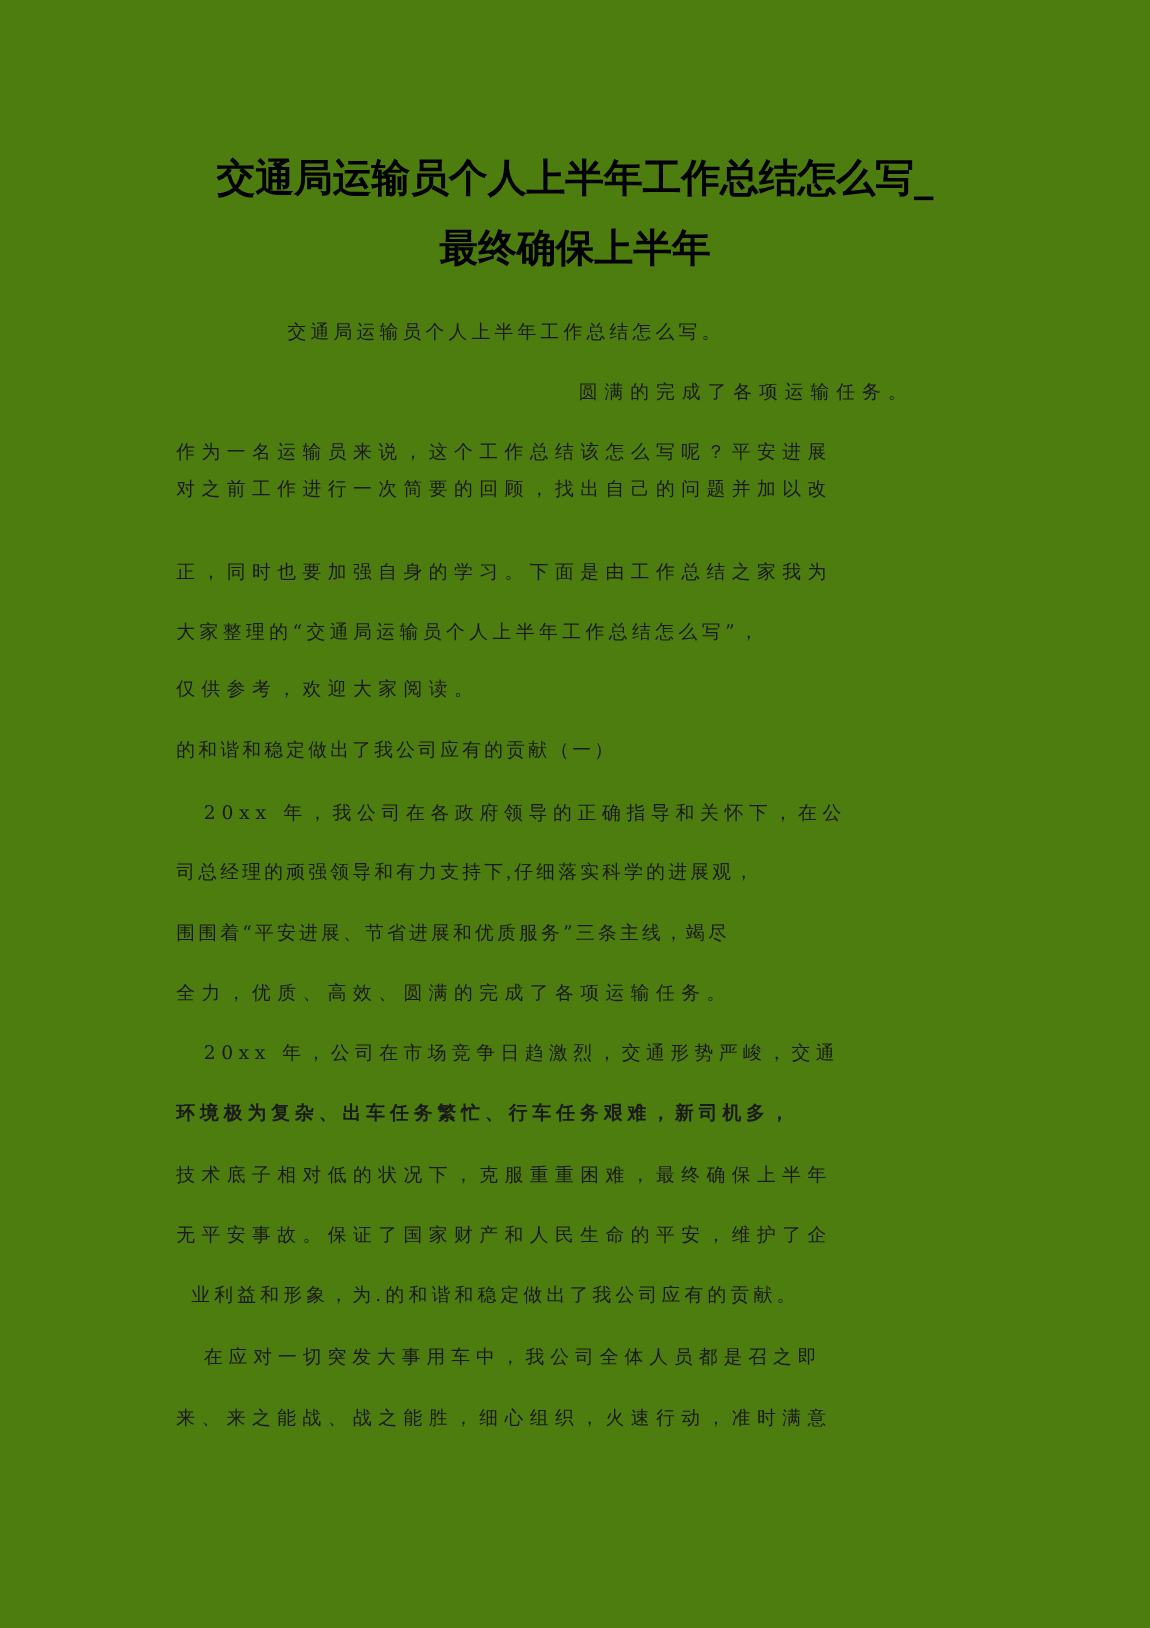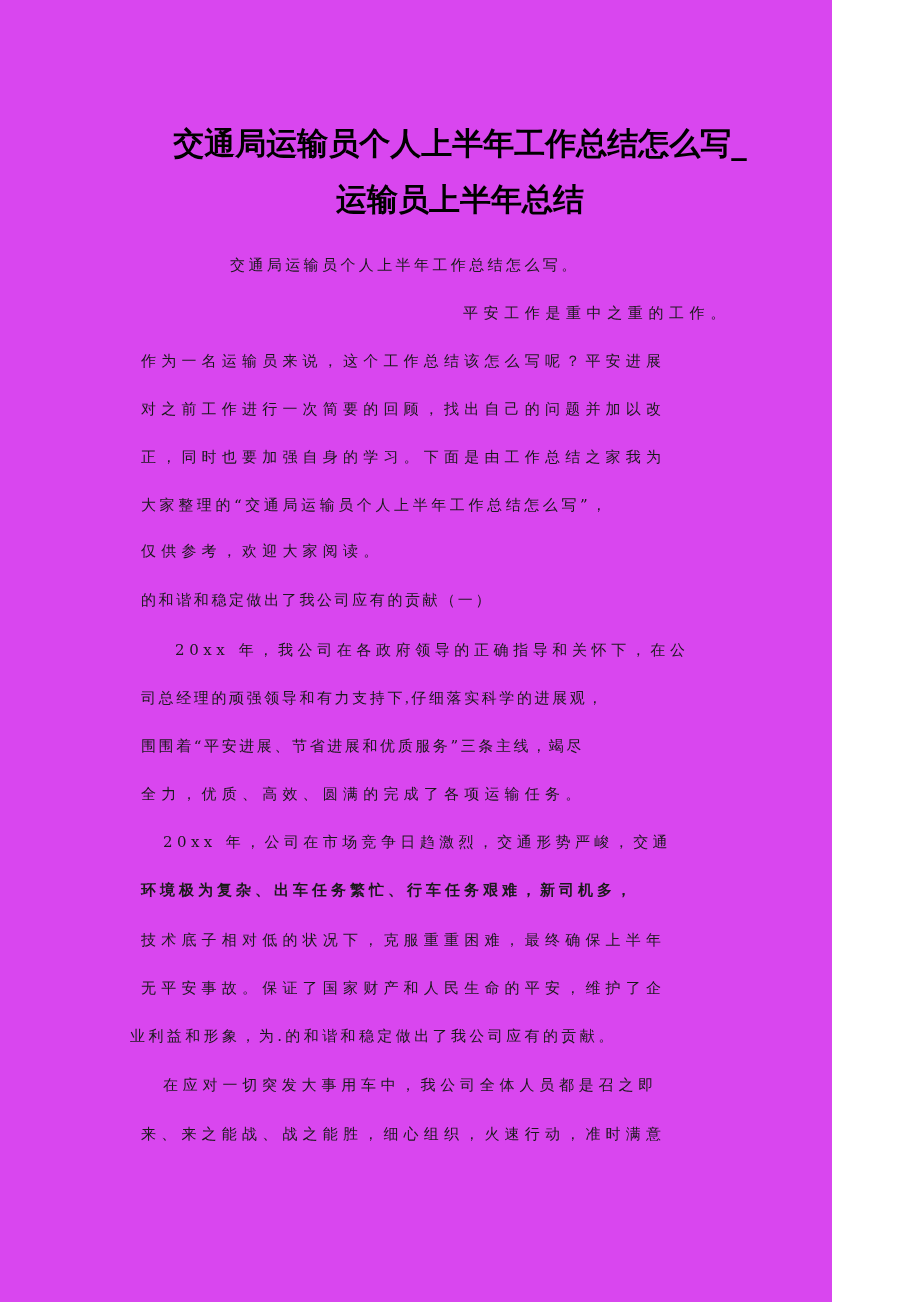--- a/index.html
+++ b/index.html
@@ -12,23 +12,23 @@
       height: 1302px;
       position: relative;
       overflow: hidden;
       color: #111111;
       font-family: "DejaVu Serif", "Liberation Serif", serif;
     }
     .page {
       position: absolute;
       left: 0;
       top: 0;
-      width: 832px;
+      width: 920px;
       height: 1302px;
-      background: #d946ef;
+      background: #4d7c0f;
     }
     .title-line {
       position: absolute;
       left: 0;
       width: 920px;
       text-align: center;
       font-family: "DejaVu Sans", "Liberation Sans", sans-serif;
       font-weight: bold;
       font-size: 31px;
       line-height: 40px;
@@ -44,39 +44,39 @@
       color: #1a1a1a;
     }
     .line.tight { letter-spacing: 2.6px; }
   </style>
 </head>
 <body>
 
 <div class="page">
 
   <div class="title-line" style="top:123px;">交通局运输员个人上半年工作总结怎么写_</div>
-  <div class="title-line" style="top:179px;">运输员上半年总结</div>
+  <div class="title-line" style="top:179px;">最终确保上半年</div>
 
   <div class="line" style="left:230px; top:250px; letter-spacing:3.4px;">交通局运输员个人上半年工作总结怎么写。</div>
-  <div class="line" style="left:463px; top:298px; letter-spacing:5.6px;">平安工作是重中之重的工作。</div>
+  <div class="line" style="left:463px; top:298px; letter-spacing:5.6px;">圆满的完成了各项运输任务。</div>
   <div class="line" style="left:141px; top:346px;">作为一名运输员来说，这个工作总结该怎么写呢？平安进展</div>
-  <div class="line" style="left:141px; top:394px;">对之前工作进行一次简要的回顾，找出自己的问题并加以改</div>
+  <div class="line" style="left:141px; top:376px;">对之前工作进行一次简要的回顾，找出自己的问题并加以改</div>
   <div class="line" style="left:141px; top:442px;">正，同时也要加强自身的学习。下面是由工作总结之家我为</div>
   <div class="line" style="left:141px; top:490px; letter-spacing:3.6px;">大家整理的“交通局运输员个人上半年工作总结怎么写”，</div>
   <div class="line" style="left:141px; top:536px;">仅供参考，欢迎大家阅读。</div>
 
   <div class="line tight" style="left:141px; top:585px;">的和谐和稳定做出了我公司应有的贡献（一）</div>
 
-  <div class="line" style="left:163px; top:635px; letter-spacing:4.6px;margin-left:12px;">20xx 年，我公司在各政府领导的正确指导和关怀下，在公</div>
+  <div class="line" style="left:163px; top:635px; letter-spacing:4.6px;">20xx 年，我公司在各政府领导的正确指导和关怀下，在公</div>
   <div class="line tight" style="left:141px; top:683px;font-family:Liberation Serif, serif;">司总经理的顽强领导和有力支持下,仔细落实科学的进展观，</div>
   <div class="line tight" style="left:141px; top:731px;">围围着“平安进展、节省进展和优质服务”三条主线，竭尽</div>
   <div class="line" style="left:141px; top:779px;">全力，优质、高效、圆满的完成了各项运输任务。</div>
 
   <div class="line" style="left:163px; top:827px; letter-spacing:4.4px;">20xx 年，公司在市场竞争日趋激烈，交通形势严峻，交通</div>
   <div class="line" style="left:141px; top:875px; letter-spacing:4.0px;font-weight:bold;">环境极为复杂、出车任务繁忙、行车任务艰难，新司机多，</div>
   <div class="line" style="left:141px; top:925px;">技术底子相对低的状况下，克服重重困难，最终确保上半年</div>
   <div class="line" style="left:141px; top:973px;">无平安事故。保证了国家财产和人民生命的平安，维护了企</div>
-  <div class="line" style="left:130px; top:1021px; letter-spacing:3.4px;text-align:right;">业利益和形象，为.的和谐和稳定做出了我公司应有的贡献。</div>
+  <div class="line" style="left:153px; top:1021px; letter-spacing:3.4px;text-align:right;">业利益和形象，为.的和谐和稳定做出了我公司应有的贡献。</div>
 
   <div class="line" style="left:163px; top:1070px; letter-spacing:4.8px;">在应对一切突发大事用车中，我公司全体人员都是召之即</div>
   <div class="line" style="left:141px; top:1119px;">来、来之能战、战之能胜，细心组织，火速行动，准时满意</div>
 
 </div>
 
 </body></html>

